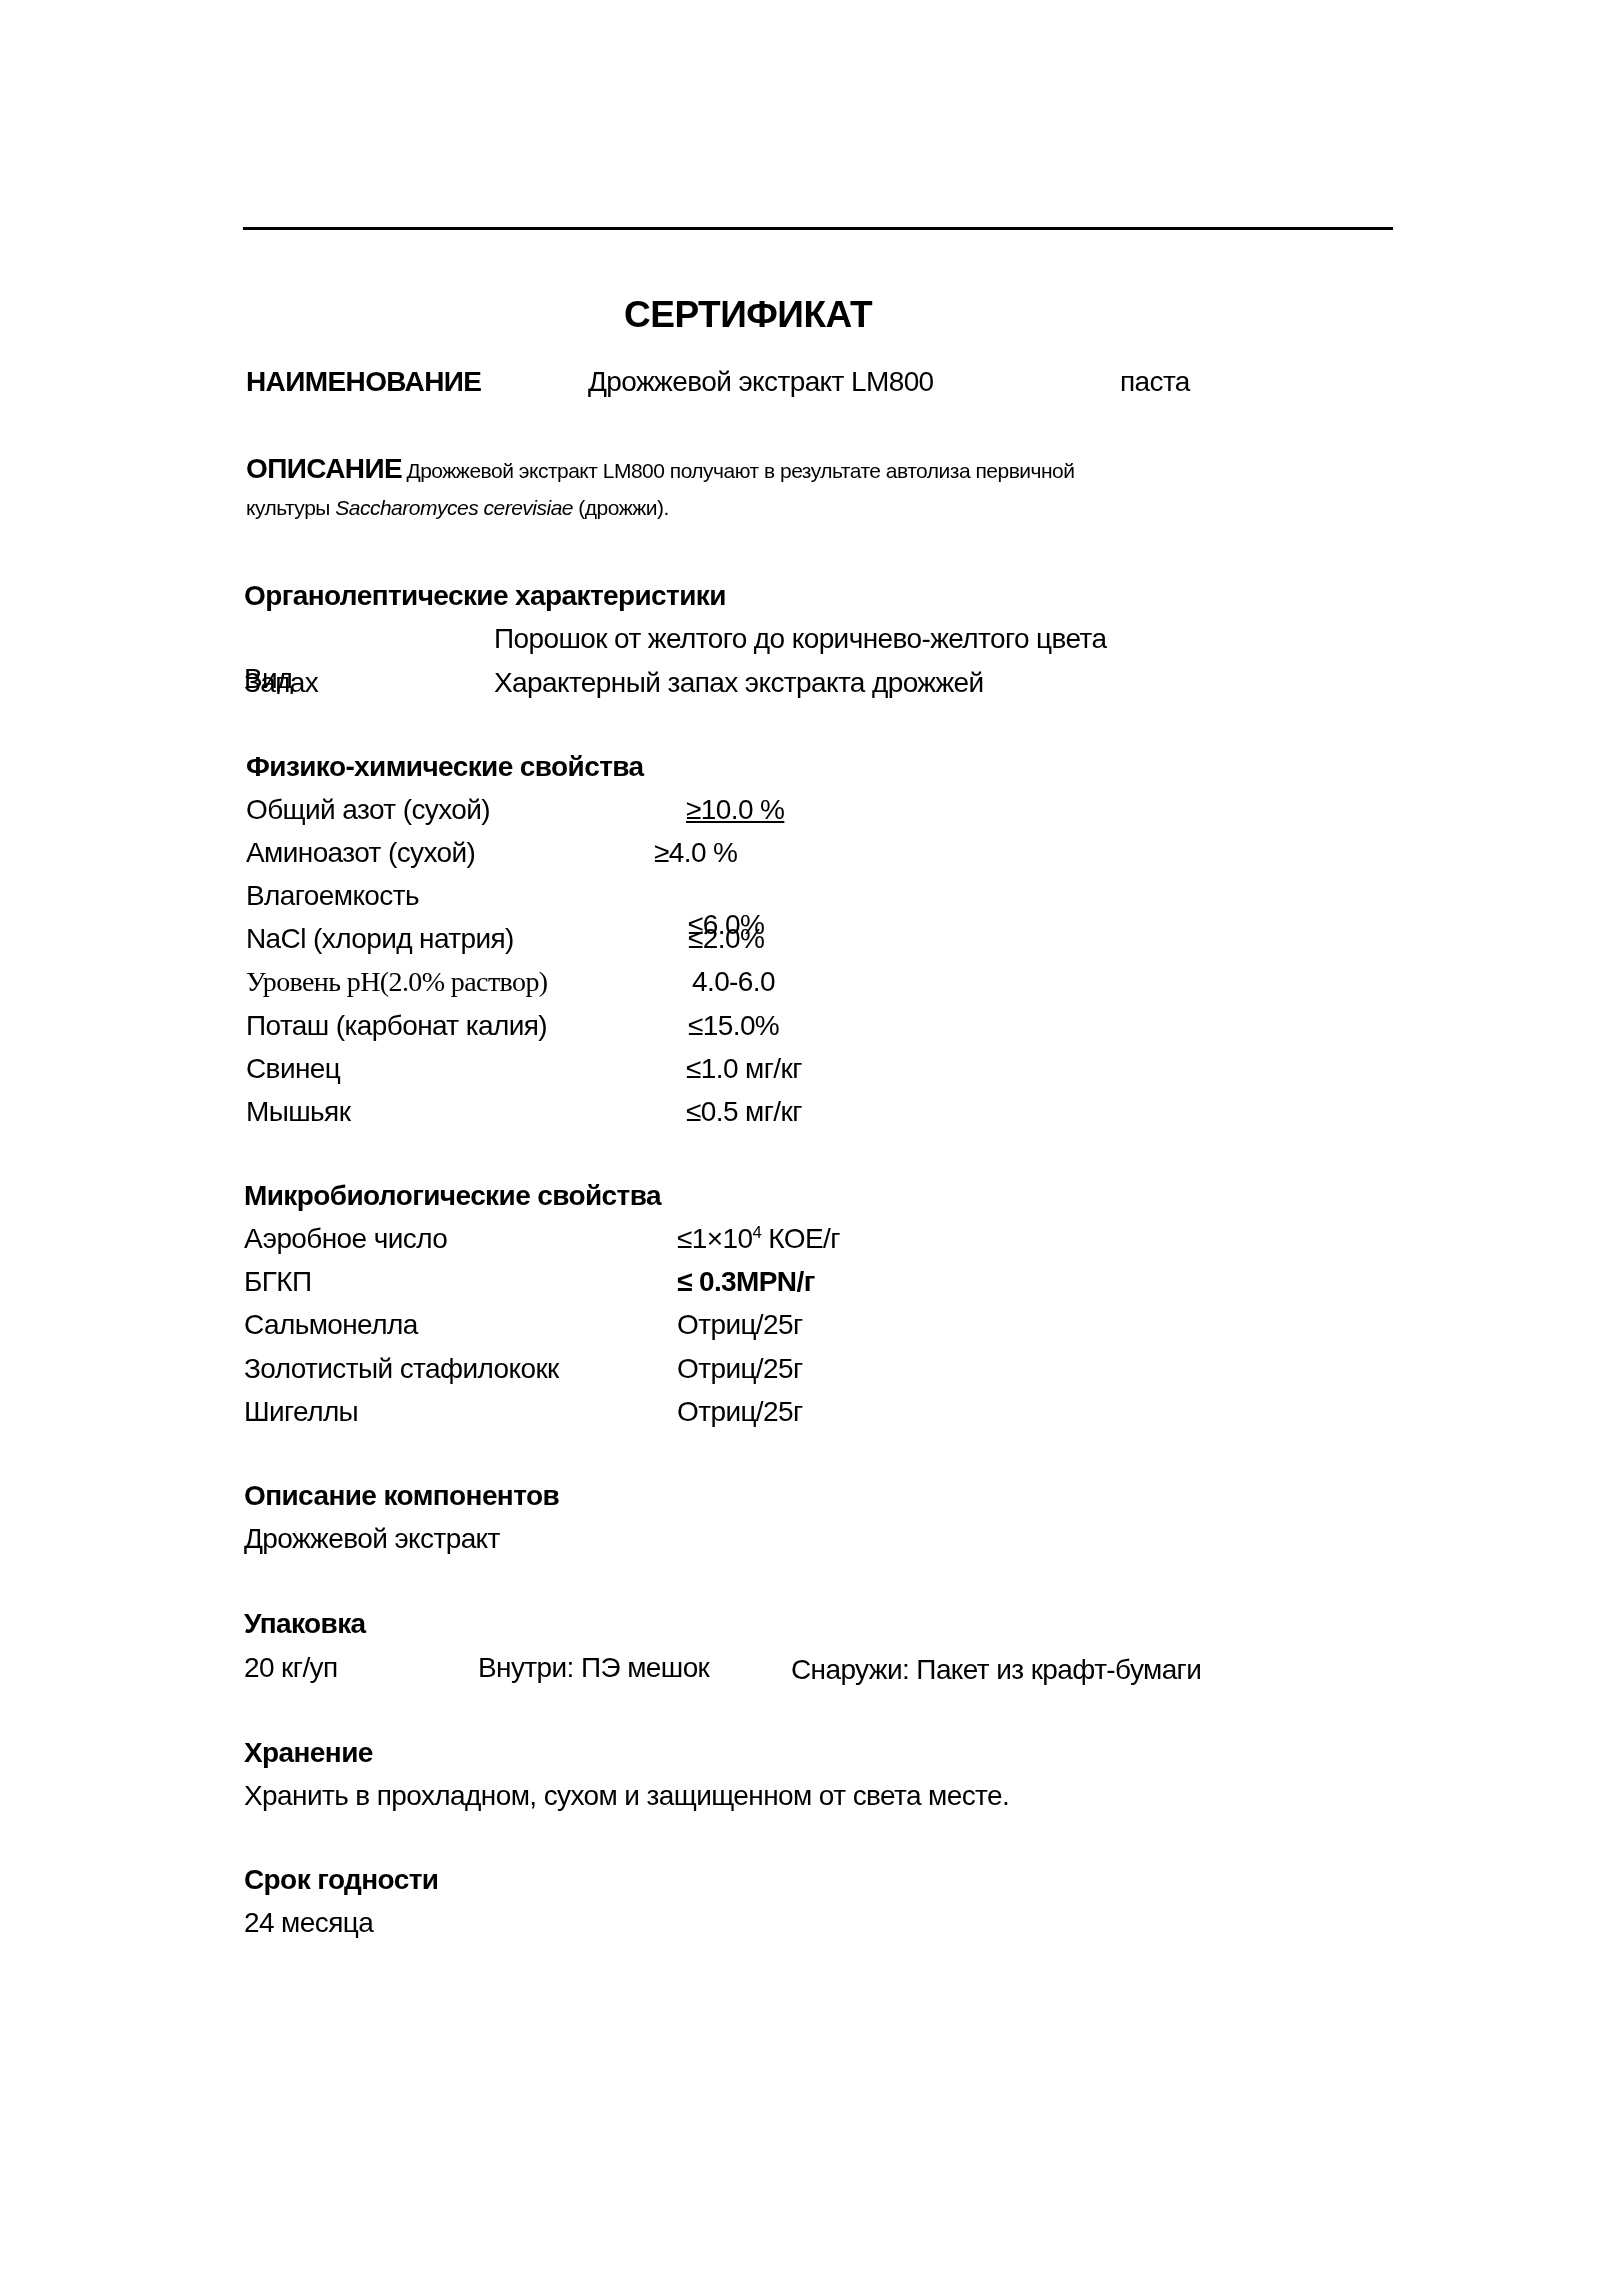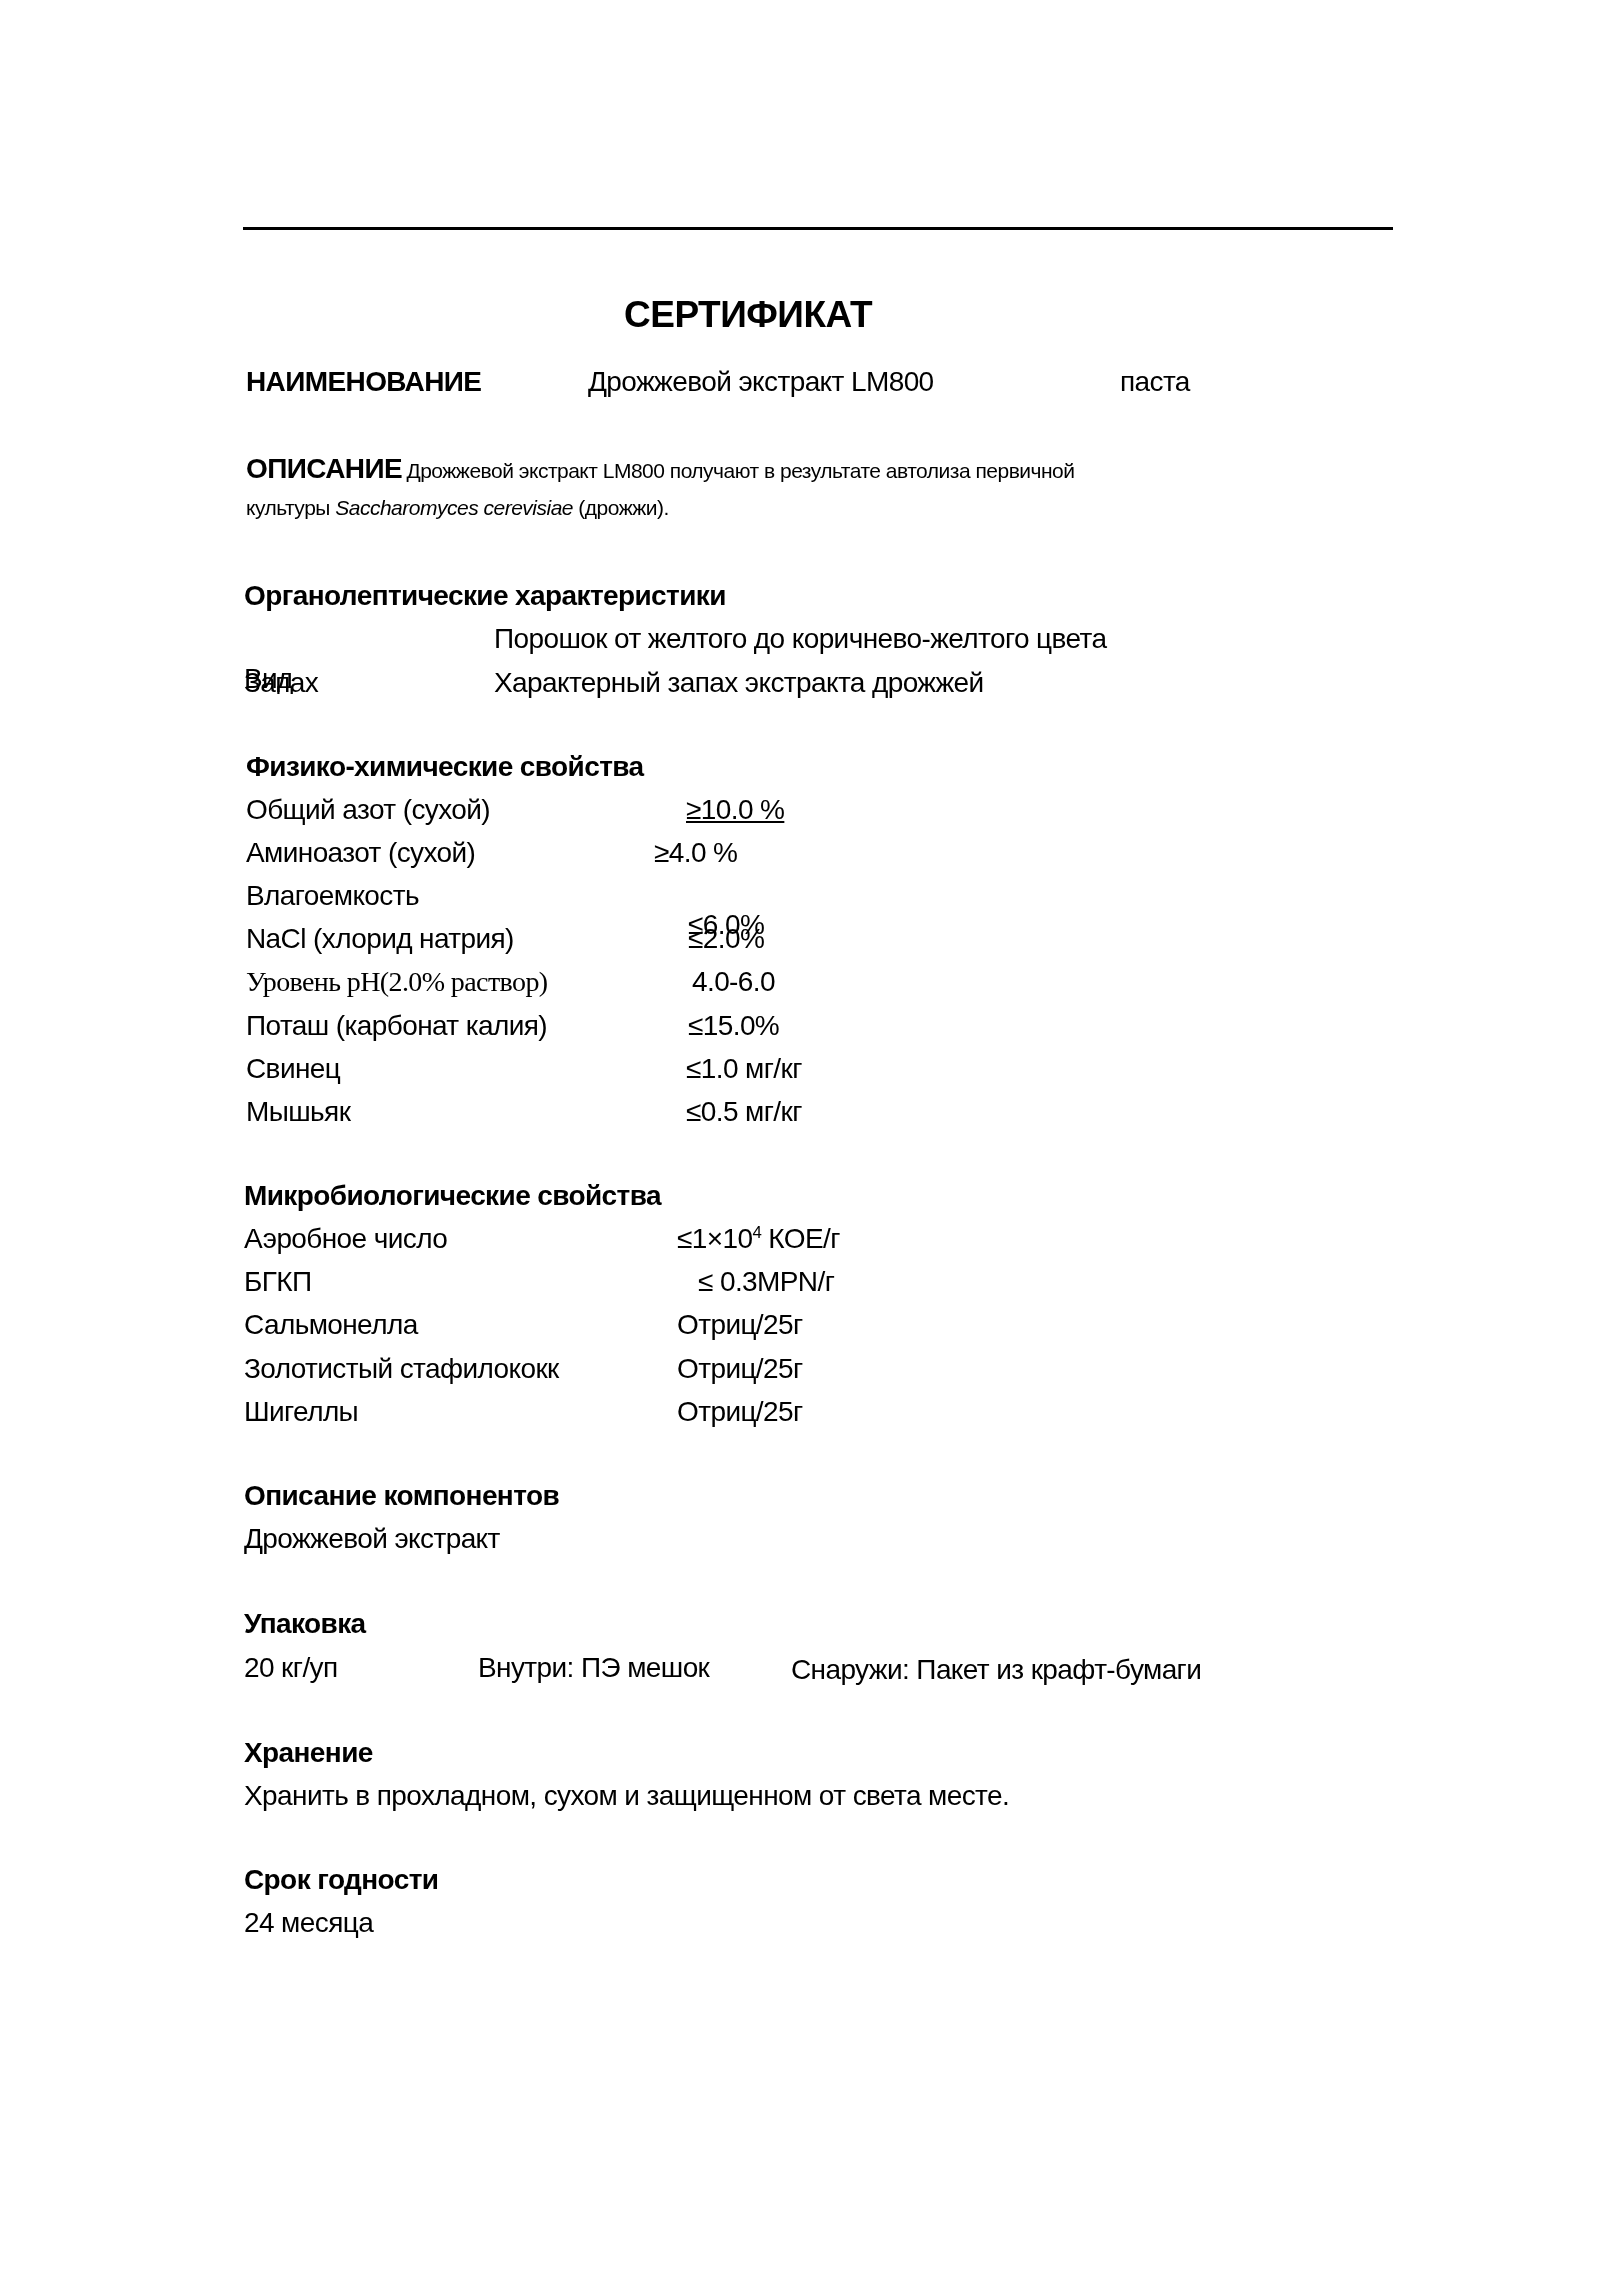--- a/index.html
+++ b/index.html
@@ -54,21 +54,21 @@
 <div class="abs t30" style="left:688px; top:1010px;">≤15.0%</div>
 <div class="abs t30" style="left:246px; top:1053px;">Свинец</div>
 <div class="abs t30" style="left:686px; top:1053px;">≤1.0 мг/кг</div>
 <div class="abs t30" style="left:246px; top:1096px;">Мышьяк</div>
 <div class="abs t30" style="left:686px; top:1096px;">≤0.5 мг/кг</div>
 
 <div class="abs t30 b" style="left:244px; top:1180px;">Микробиологические свойства</div>
 <div class="abs t30" style="left:244px; top:1223px;">Аэробное число</div>
 <div class="abs t30" style="left:677px; top:1223px;"><span>≤1×10</span><sup>4</sup><span> КОЕ/г</span></div>
 <div class="abs t30" style="left:244px; top:1266px;">БГКП</div>
-<div class="abs t30" style="left:698px; top:1266px;">≤ 0.3MPN/г</div>
+<div class="abs t30" style="left:677px; top:1266px;font-weight:bold;">≤ 0.3MPN/г</div>
 <div class="abs t30" style="left:244px; top:1309px;">Сальмонелла</div>
 <div class="abs t30" style="left:677px; top:1309px;">Отриц/25г</div>
 <div class="abs t30" style="left:244px; top:1353px;">Золотистый стафилококк</div>
 <div class="abs t30" style="left:677px; top:1353px;">Отриц/25г</div>
 <div class="abs t30" style="left:244px; top:1396px;">Шигеллы</div>
 <div class="abs t30" style="left:677px; top:1396px;">Отриц/25г</div>
 
 <div class="abs t30 b" style="left:244px; top:1480px;">Описание компонентов</div>
 <div class="abs t30" style="left:244px; top:1523px;">Дрожжевой экстракт</div>
 

